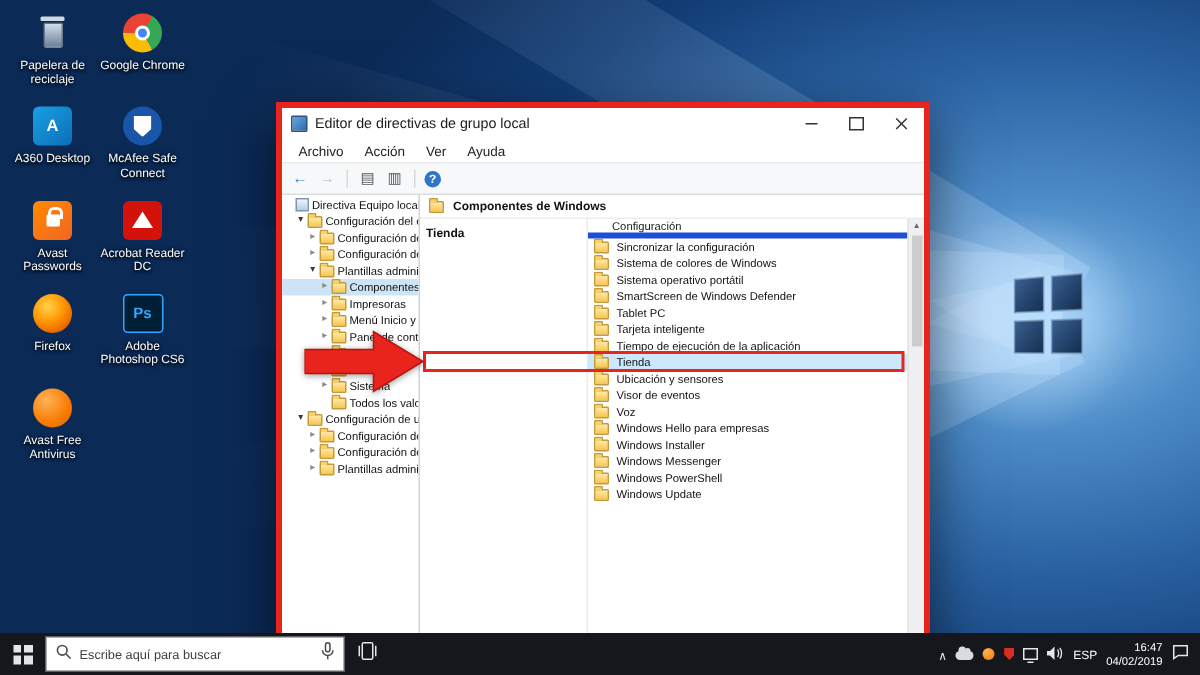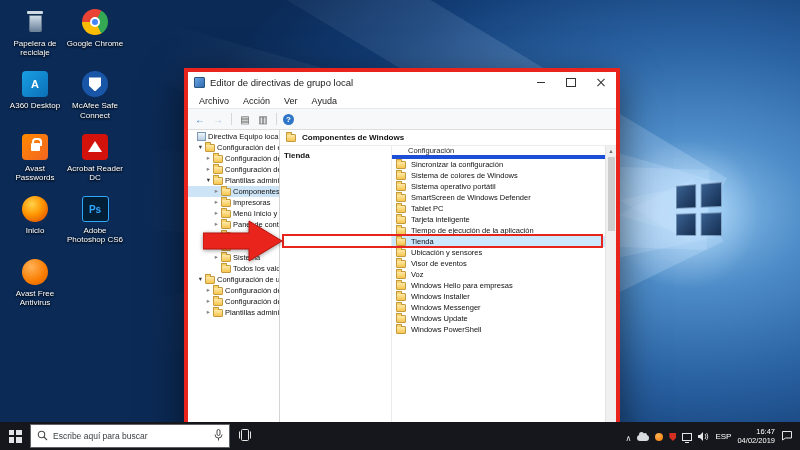--- a/index.html
+++ b/index.html
@@ -216,21 +216,21 @@
           <span class="a-acrobat">
             <i></i>
           </span>
         </span>
         <span class="dlabel">Acrobat Reader DC</span>
       </div>
       <div class="dicon">
         <span class="art">
           <span class="a-ffx"></span>
         </span>
-        <span class="dlabel">Inicio</span>
+        <span class="dlabel">Firefox</span>
       </div>
       <div class="dicon">
         <span class="art">
           <span class="a-ps">Ps</span>
         </span>
         <span class="dlabel">Adobe Photoshop CS6</span>
       </div>
       <div class="dicon">
         <span class="art">
           <span class="a-avast"></span>
@@ -415,25 +415,25 @@
                 <div class="lrow">
                   <span class="ficon"></span>
                   <span class="llabel">Windows Installer</span>
                 </div>
                 <div class="lrow">
                   <span class="ficon"></span>
                   <span class="llabel">Windows Messenger</span>
                 </div>
                 <div class="lrow">
                   <span class="ficon"></span>
+                  <span class="llabel">Windows PowerShell</span>
+                </div>
+                <div class="lrow">
+                  <span class="ficon"></span>
                   <span class="llabel">Windows Update</span>
-                </div>
-                <div class="lrow">
-                  <span class="ficon"></span>
-                  <span class="llabel">Windows PowerShell</span>
                 </div>
               </div>
           </div>
           <div class="vsb">
             <span class="sarr up"></span>
             <span class="thumb"></span>
             <span class="sarr down"></span>
           </div>
         </div>
         <div class="tabsbar">

